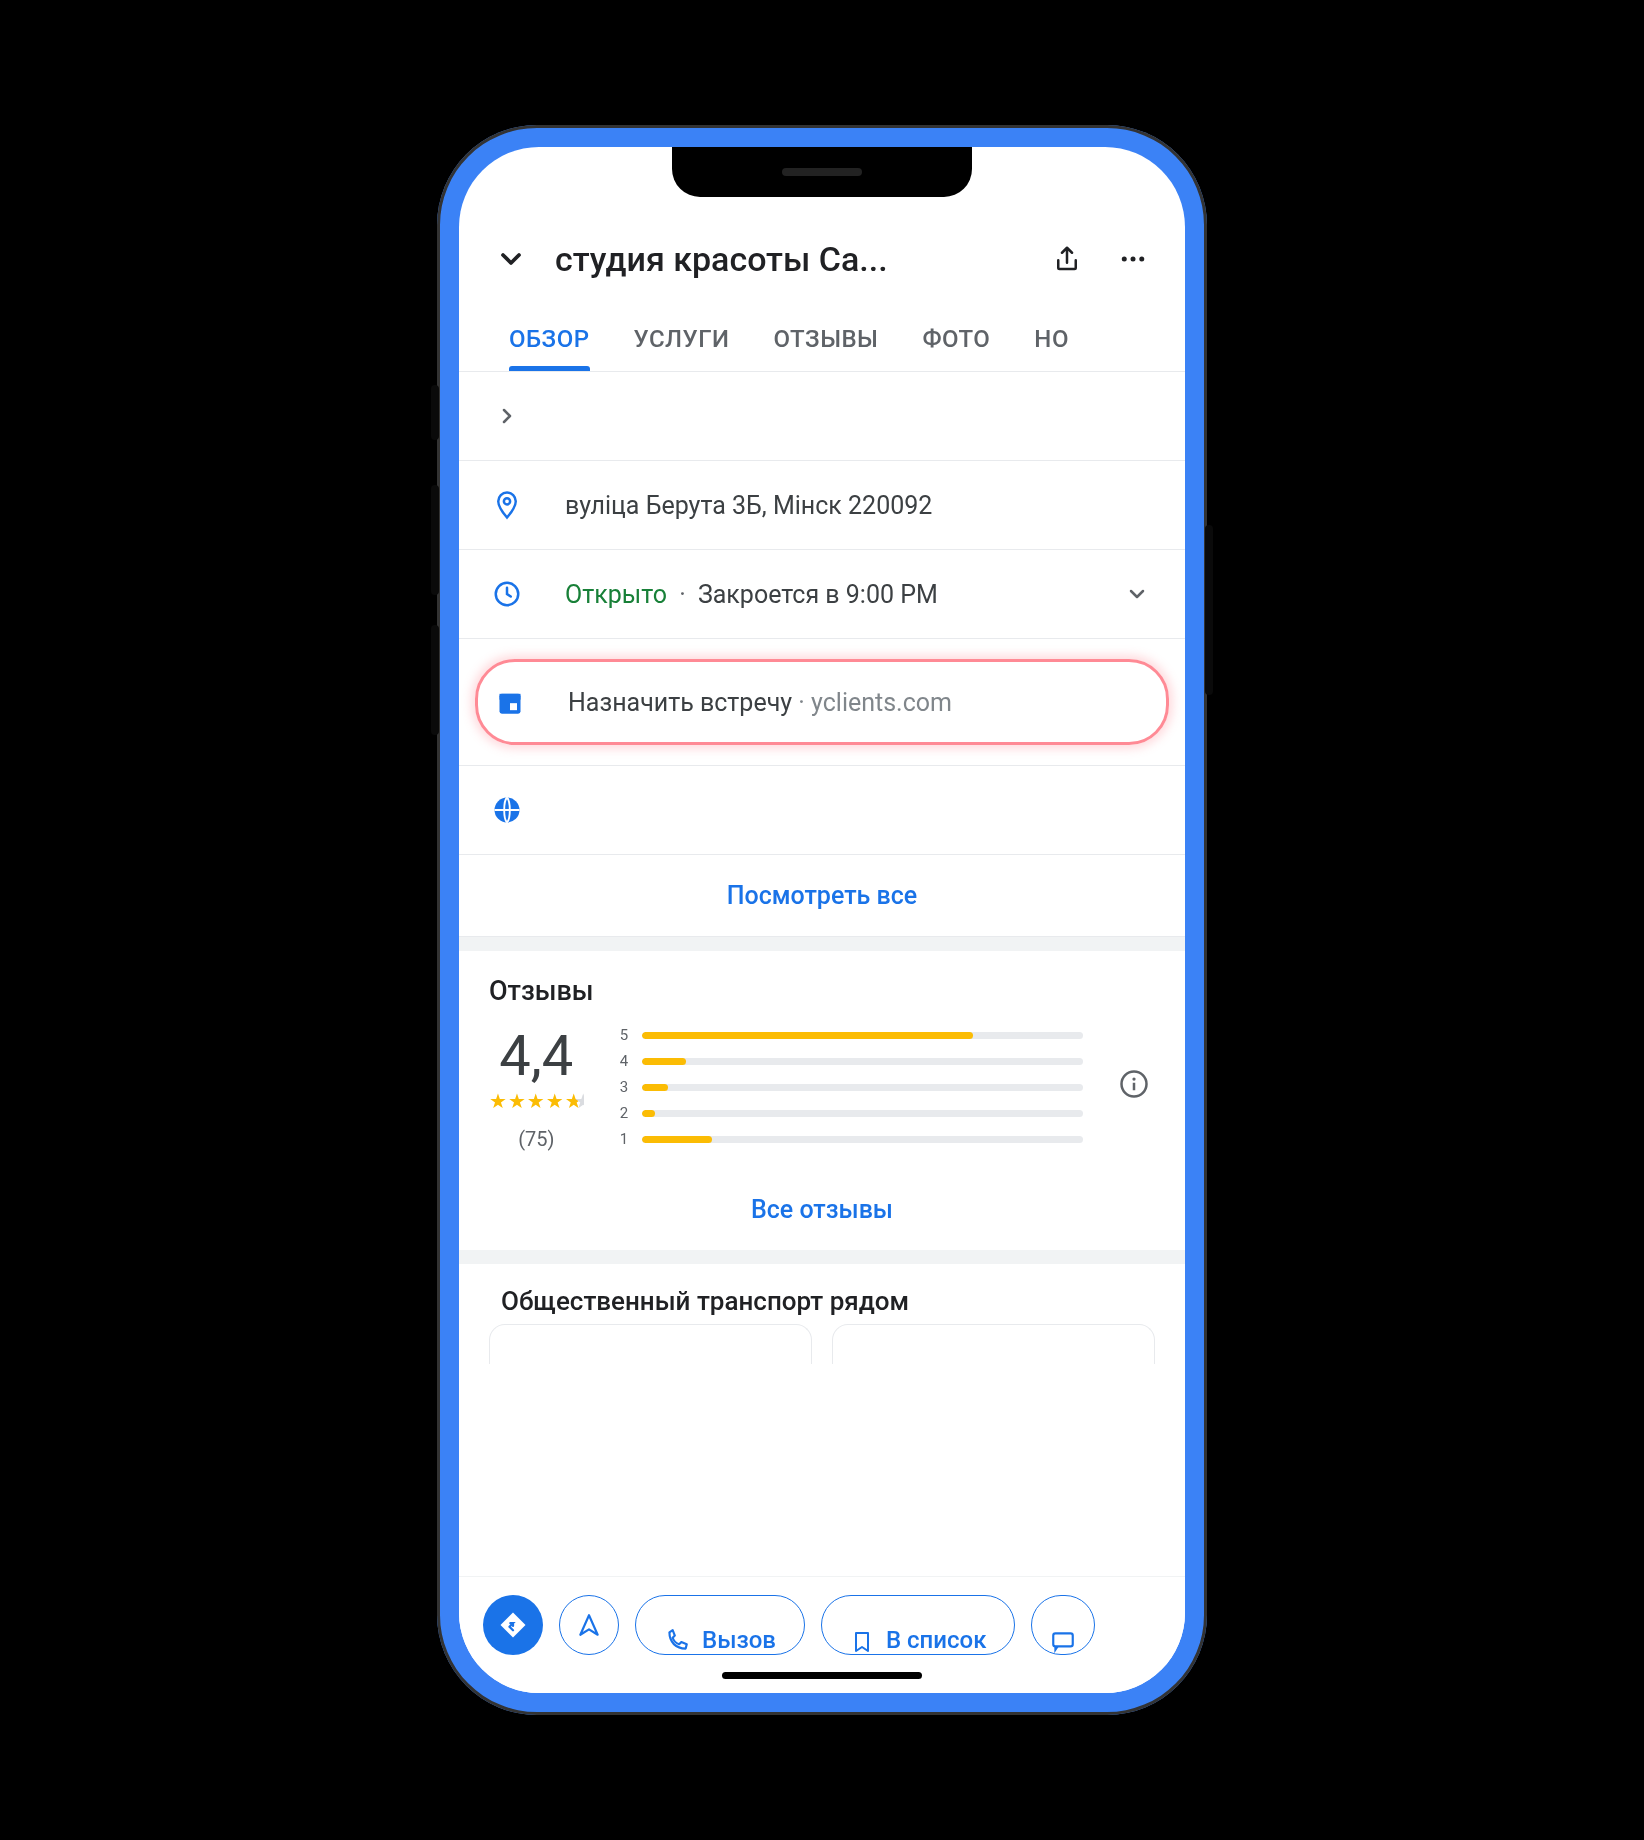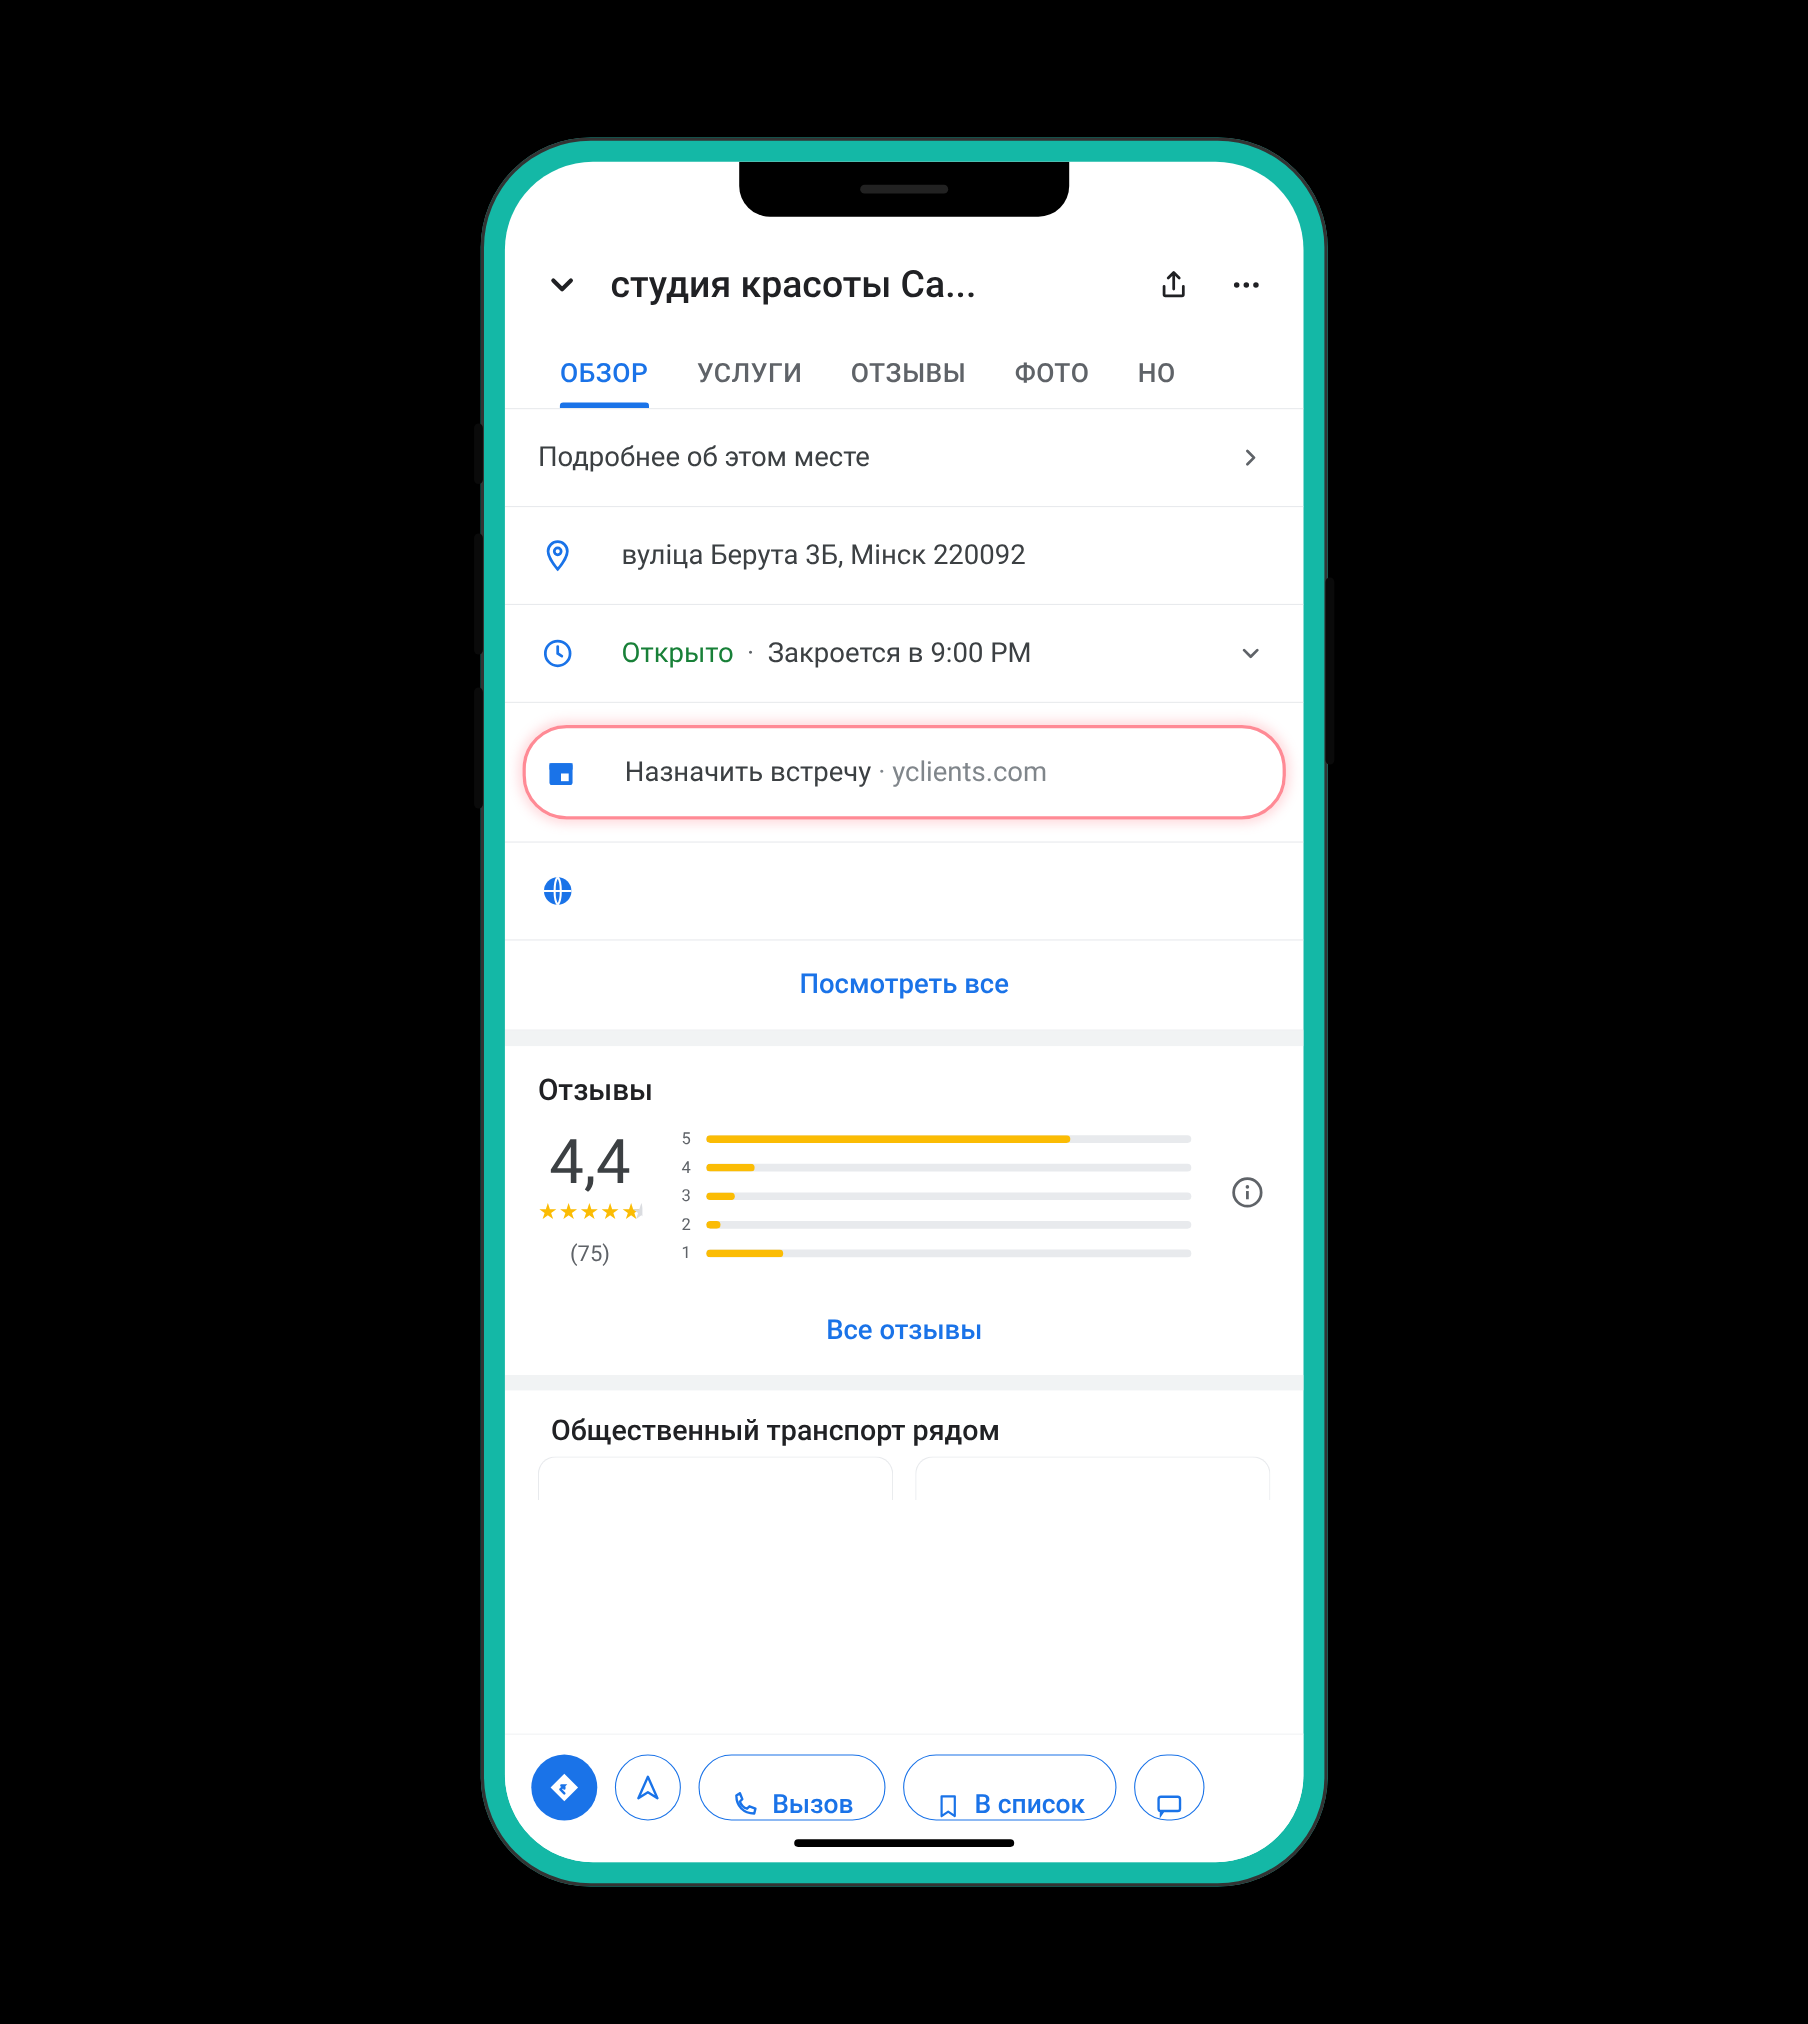--- a/index.html
+++ b/index.html
@@ -8,21 +8,21 @@
     width: 1644px;
     height: 1840px;
     font-family: -apple-system, BlinkMacSystemFont, 'Segoe UI', Roboto, Arial, sans-serif;
     display: flex;
     align-items: center;
     justify-content: center;
   }
   .phone {
     width: 770px;
     height: 1590px;
-    background: #14b8a6;
+    background: #3b82f6;
     border-radius: 100px;
     padding: 22px;
     position: relative;
     box-shadow: inset 0 0 0 3px #333;
   }
   .side-btn { position:absolute; background:#0a0a0a; border-radius:4px; }
   .sb-left1 { left:-6px; top:260px; width:8px; height:55px; }
   .sb-left2 { left:-6px; top:360px; width:8px; height:110px; }
   .sb-left3 { left:-6px; top:500px; width:8px; height:110px; }
   .sb-right { right:-6px; top:400px; width:8px; height:170px; }
@@ -126,21 +126,20 @@
 
       <div class="tabs">
         <div class="tab active">ОБЗОР</div>
         <div class="tab">УСЛУГИ</div>
         <div class="tab">ОТЗЫВЫ</div>
         <div class="tab">ФОТО</div>
         <div class="tab">НО</div>
       </div>
 
       <div class="row learn">
-        <span class="lbl">Подробнее об этом месте</span>
         <div class="ricon">
           <svg width="24" height="24" viewBox="0 0 24 24">
               <path d="M9 6l6 6-6 6" stroke="#5f6368" stroke-width="2.5" fill="none" stroke-linecap="round" stroke-linejoin="round"></path>
             </svg>
         </div>
       </div>
 
       <div class="row">
         <div class="ricon">
           <svg width="30" height="30" viewBox="0 0 24 24">

